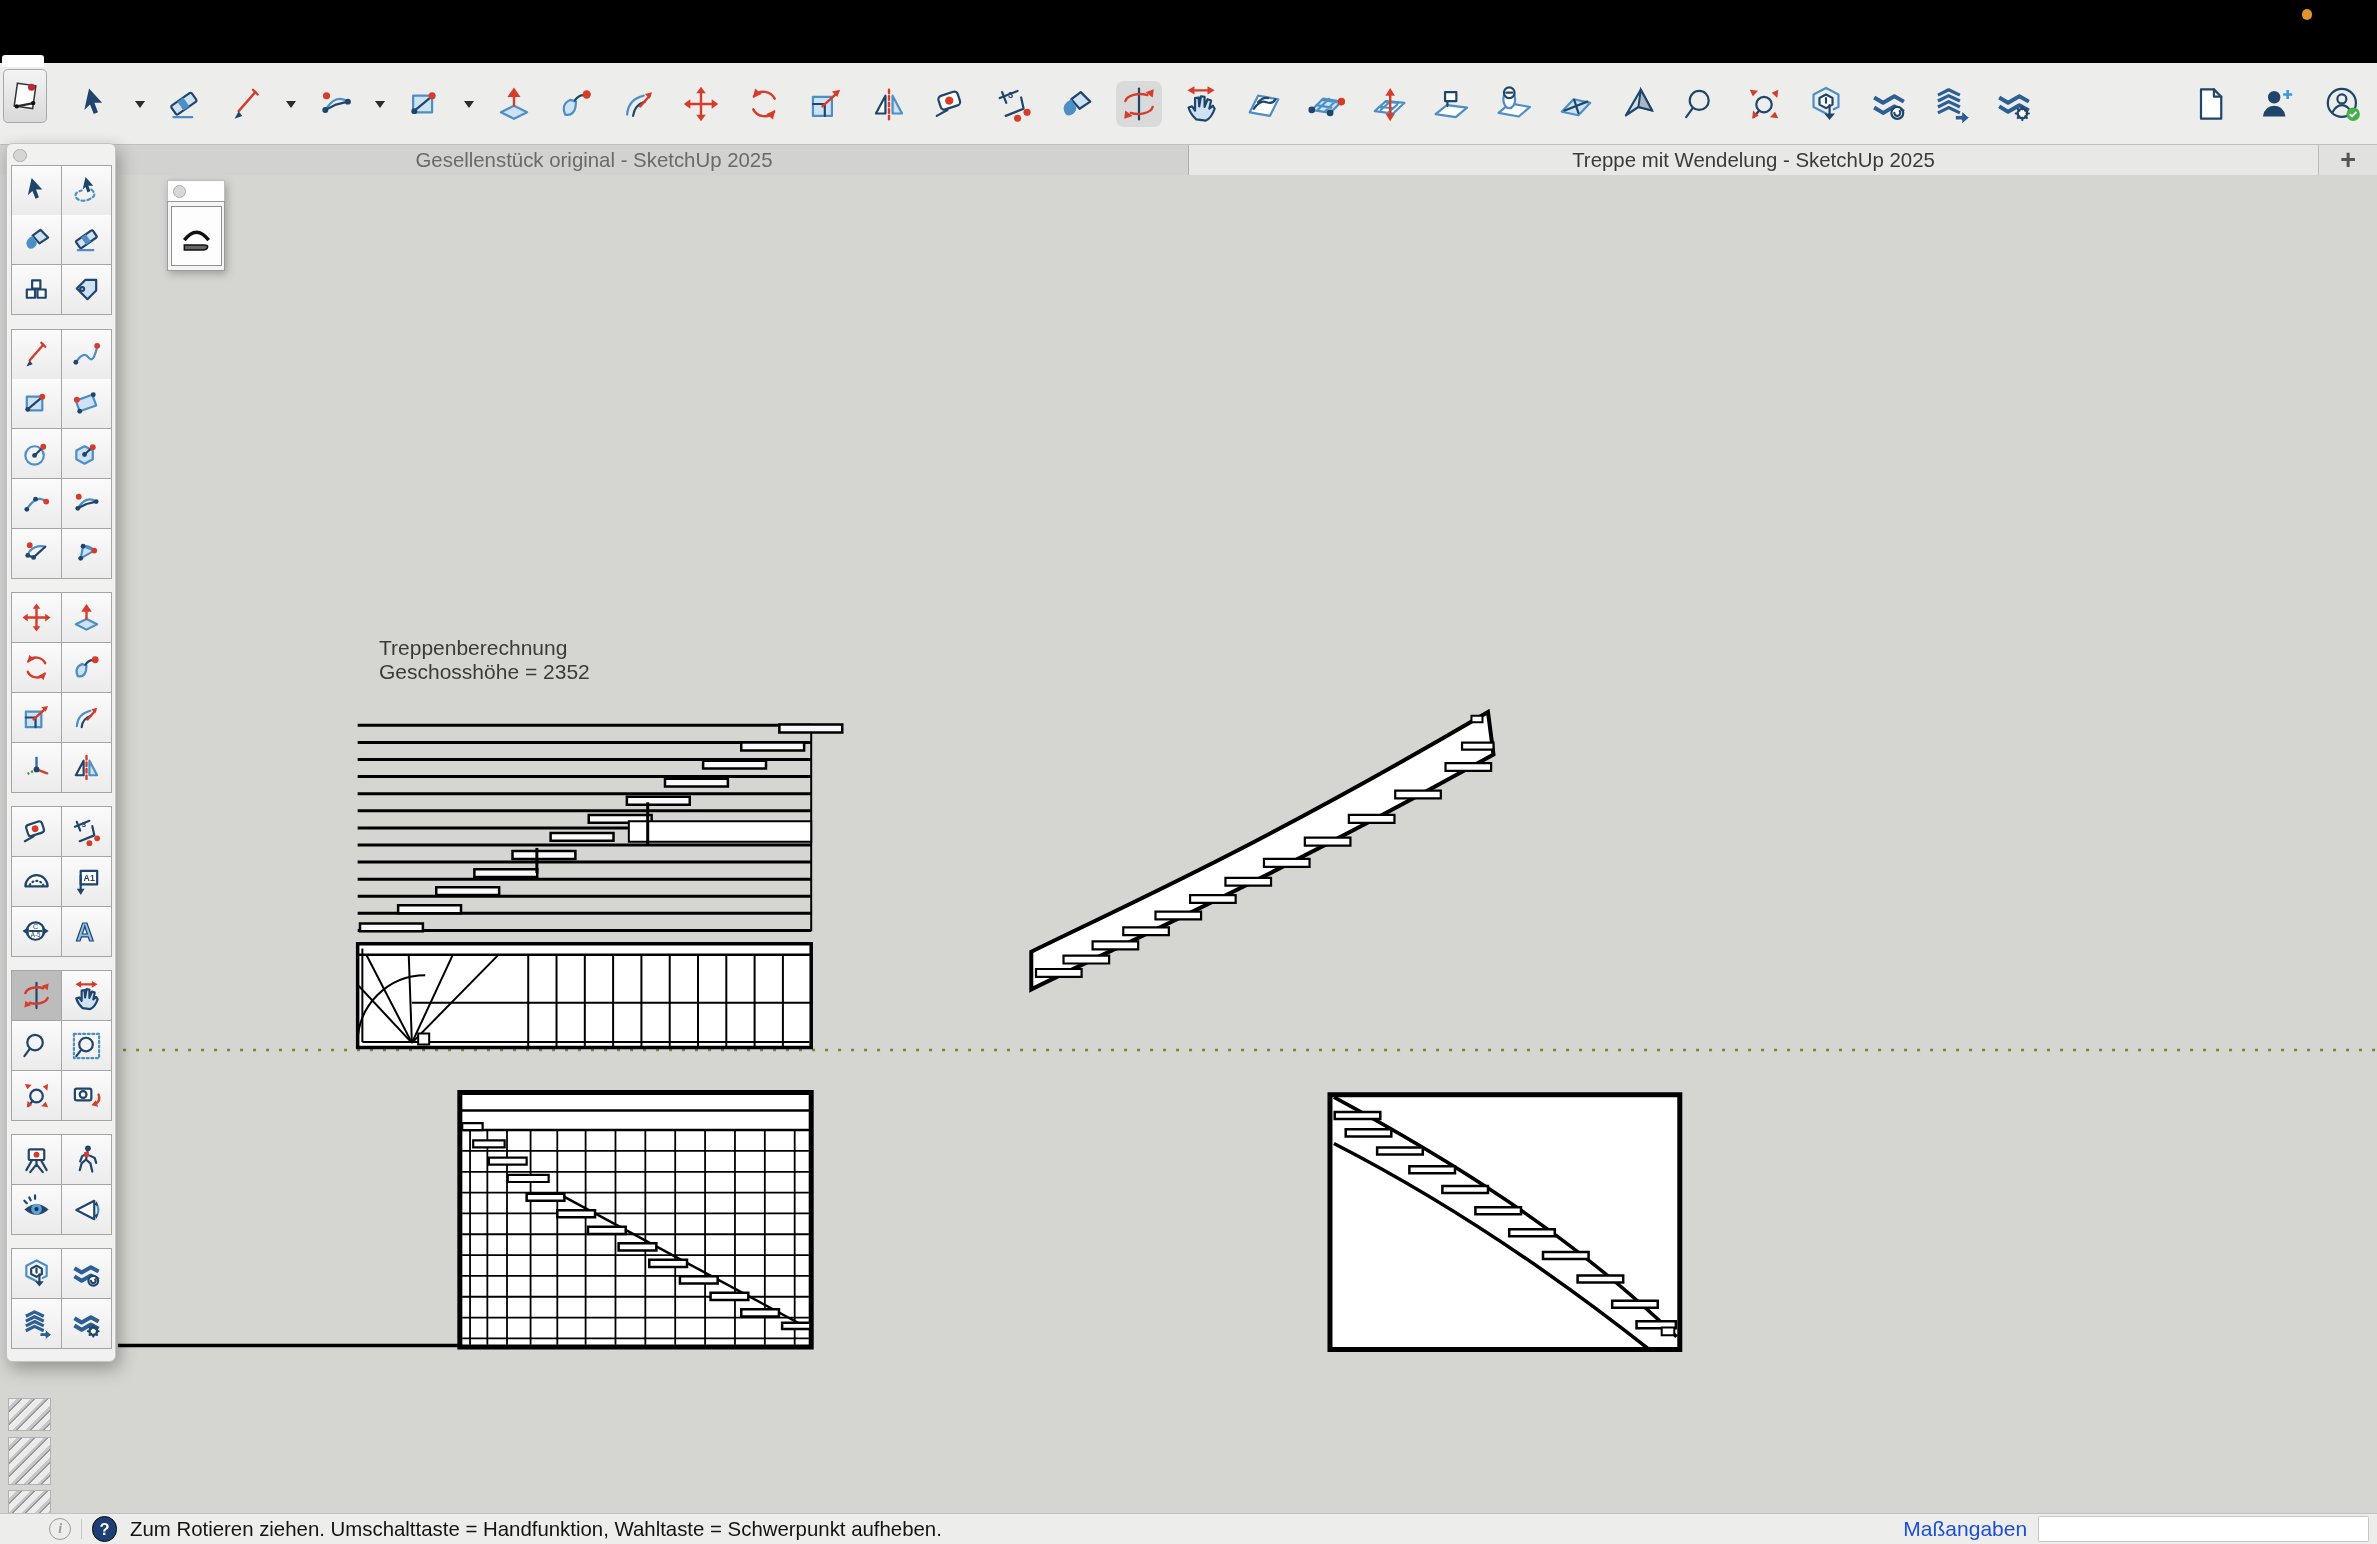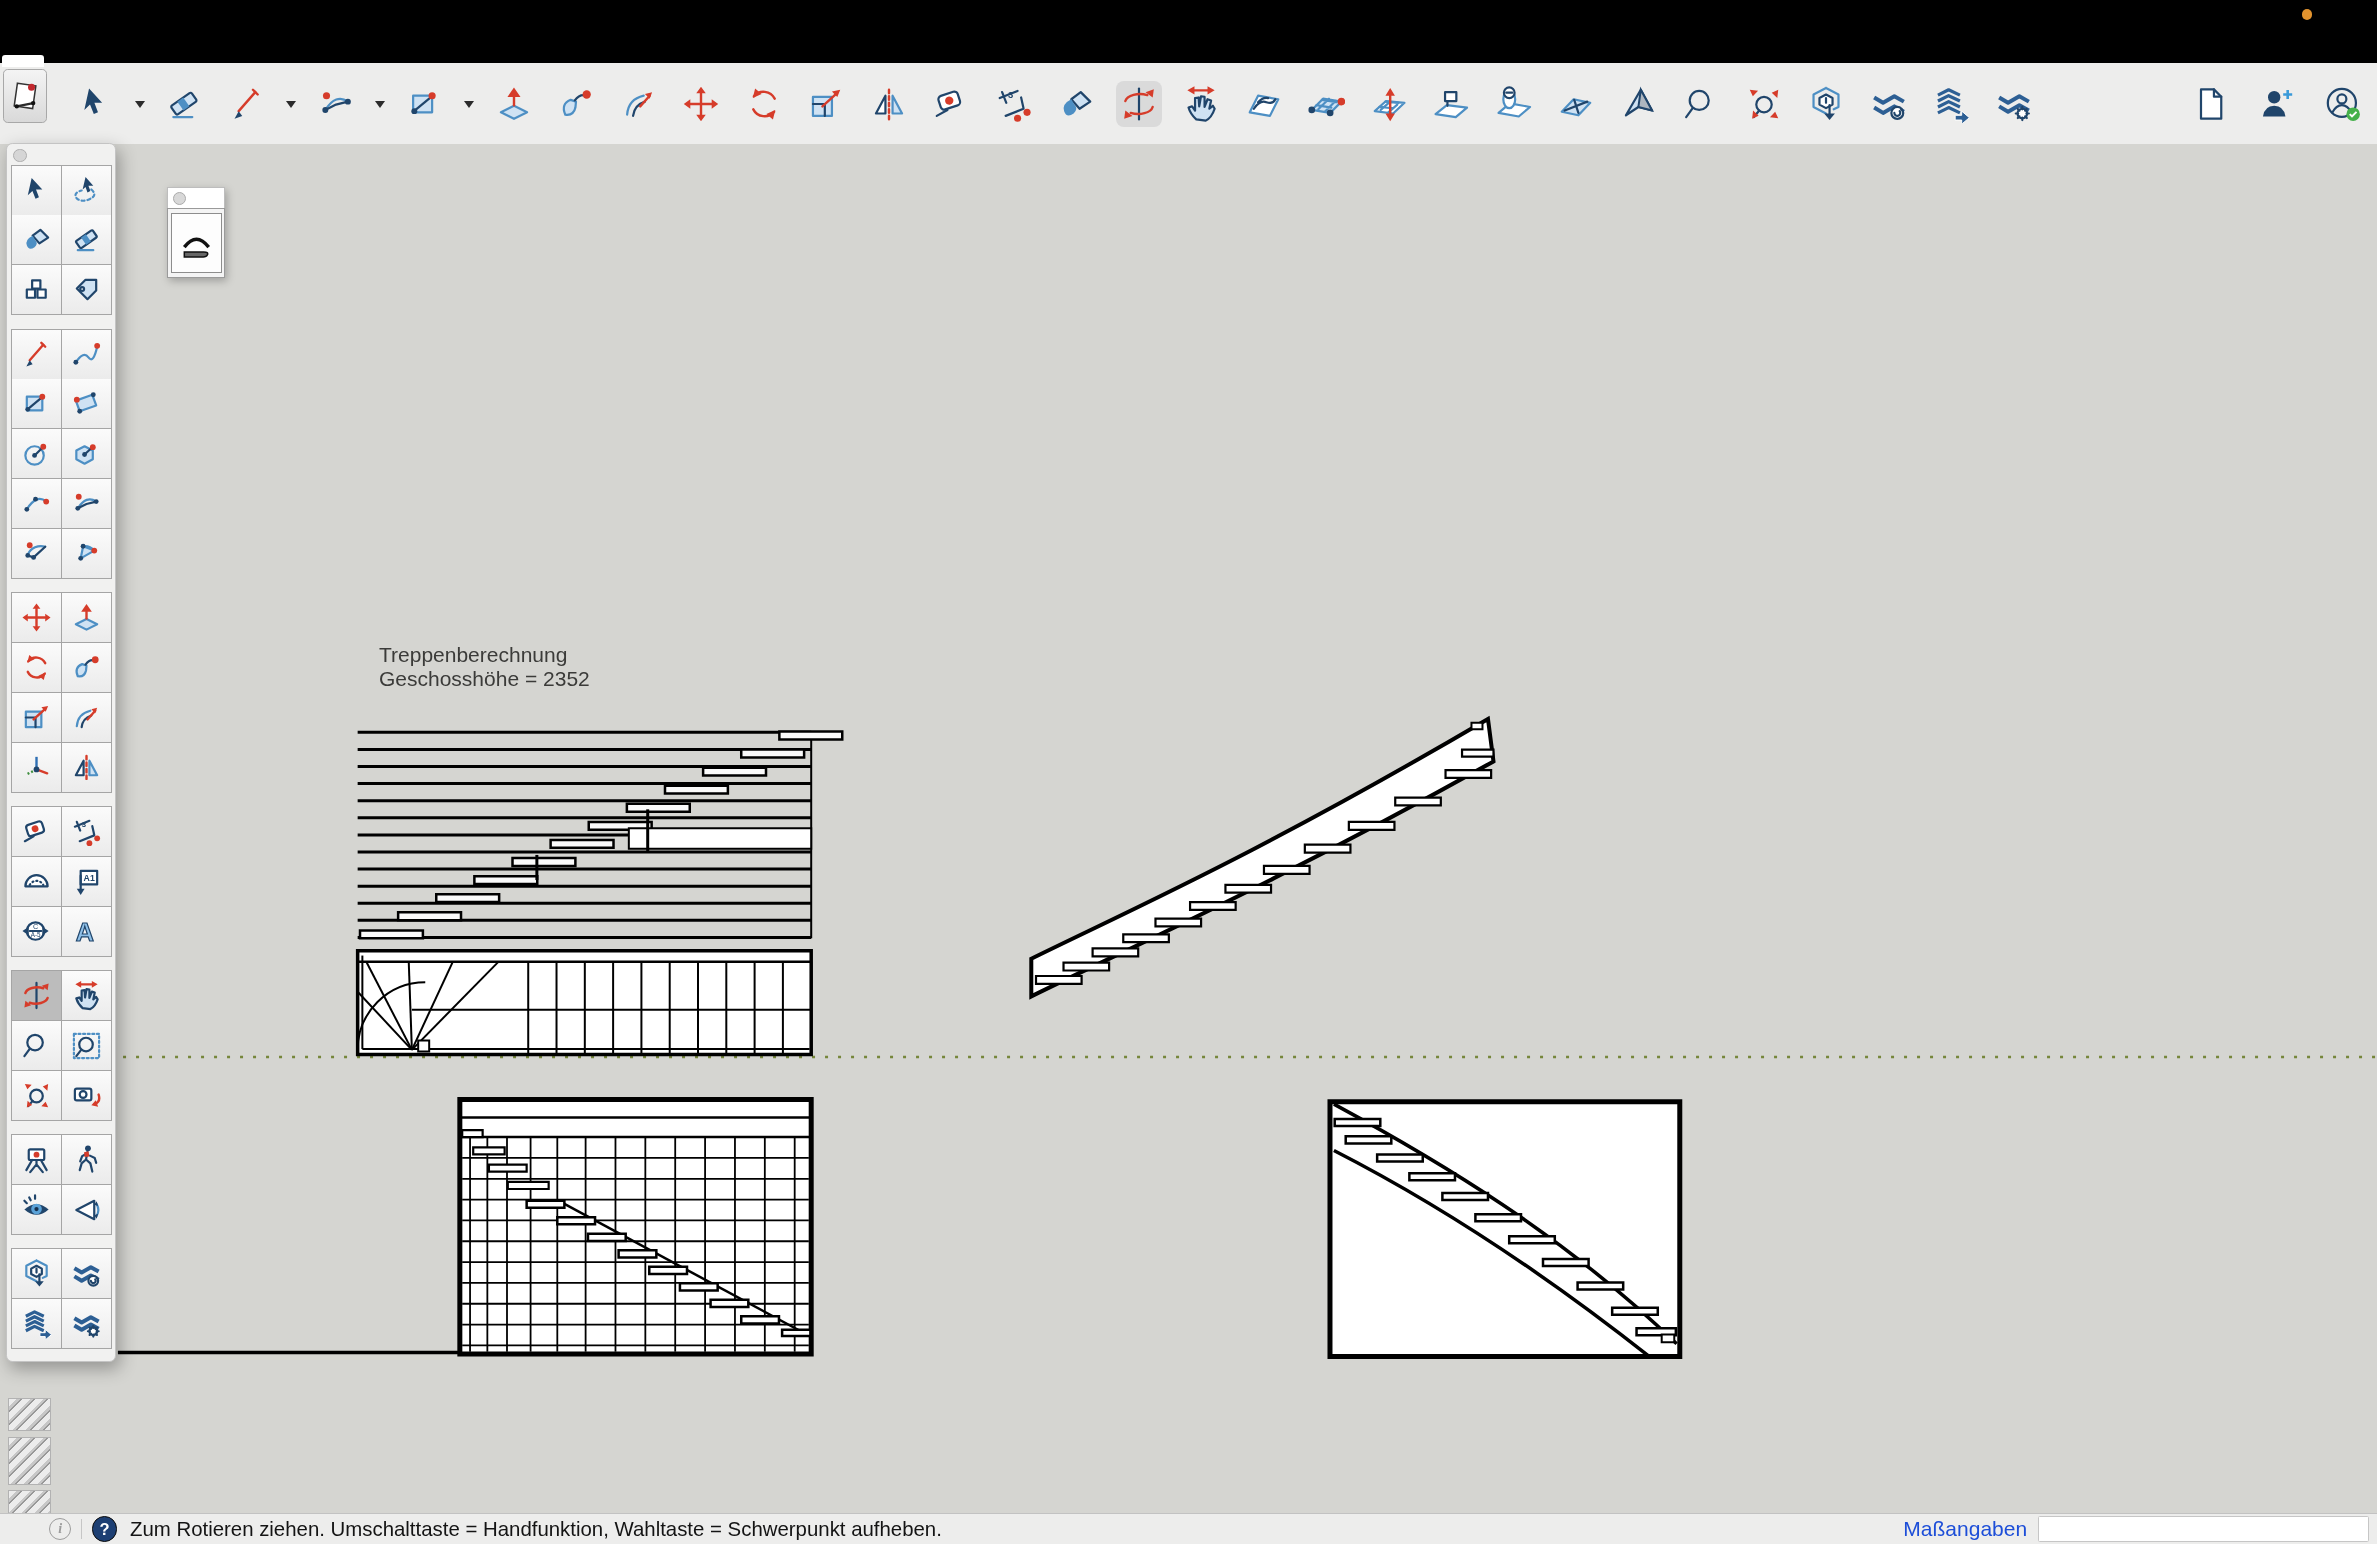--- a/index.html
+++ b/index.html
@@ -23,21 +23,21 @@
            background:linear-gradient(#f4f4f4,#d9d9d9);display:flex;align-items:center;justify-content:center}
   .apptile svg{width:35px;height:35px}
   
   .tabs{position:absolute;top:144px;left:0;right:0;height:31px;display:flex;border-top:0.8px solid #bfbfbf;box-sizing:border-box}
   .tab{display:flex;align-items:center;justify-content:center;font-size:20.4px;box-sizing:border-box}
   .tab.inactive{width:1190px;background:#d2d2d0;color:#6a6a6a;border-right:0.8px solid #aeaeae}
   .tab.active{width:1130px;background:#e8e8e6;color:#3a3a3a}
   .newtab{width:58px;background:#e1e1df;border-left:0.8px solid #bdbdbd;display:flex;align-items:center;justify-content:center;
           color:#555;font-size:27px;font-weight:bold}
   
-  .canvas{position:absolute;top:182px;left:0;width:2377px;height:1338px;background:#d5d5d1}
+  .canvas{position:absolute;top:175px;left:0;width:2377px;height:1338px;background:#d5d5d1}
   .canvas svg.model{position:absolute;left:0;top:0}
   .annot{position:absolute;left:379px;top:461px;color:#3b3b39;font-size:21px;line-height:24.4px}
   
   .minipanel{position:absolute;left:167px;top:4.7px;width:58px;box-shadow:1.6px 3.1px 7.9px rgba(0,0,0,.25)}
   .minipanel .mhead{height:20.4px;background:#fff;border:0.8px solid #bdbdbd;border-bottom:none;position:relative}
   .minipanel .mclose{position:absolute;left:4.7px;top:3.9px;width:11.8px;height:11.8px;border-radius:50%;background:#d8d8d8;border:0.8px solid #ababab}
   .minipanel .mbody{height:68px;background:#f4f4f4;border:0.8px solid #9a9a9a;display:flex;align-items:center;justify-content:center}
   .minipanel .minner{width:49px;height:58px;border:1.6px solid #8d8d8d;background:#fdfdfd;display:flex;align-items:center;justify-content:center}
   .minipanel svg{width:39px;height:39px}
   
@@ -348,20 +348,31 @@
         <g transform="rotate(8 16 16)">
           <rect x="7" y="5" width="17" height="21" fill="#fff" stroke="#333" stroke-width="1.5"></rect>
         </g>
         <circle cx="21.5" cy="7.5" r="3.2" fill="#c1272d"></circle>
         <path d="M8 25l15-3" stroke="#2b2b2b" stroke-width="2.4" stroke-linecap="round" fill="none"></path>
         <circle cx="8" cy="25" r="2" fill="#111"></circle>
         <circle cx="23" cy="22" r="2" fill="#111"></circle>
       </svg>
   </div>
 
+  <div class="tabs">
+    <div class="tab inactive">
+      <span>Gesellenstück original  - SketchUp 2025</span>
+    </div>
+    <div class="tab active">
+      <span>Treppe mit Wendelung - SketchUp 2025</span>
+    </div>
+    <div class="newtab">
+      <span>+</span>
+    </div>
+  </div>
 
   <div class="canvas">
     <svg class="model" width="2377" height="1338" viewBox="0 0 3024 1702">
 
       <line x1="140" y1="1113" x2="3024" y2="1113" stroke="#76863b" stroke-width="2.5" stroke-dasharray="3 10"></line>
 
       <g stroke="#000" fill="none">
         <g id="elev-lines">
             <line x1="455" y1="700" x2="1032" y2="700" stroke-width="3"></line>
             <line x1="455" y1="721.75" x2="1032" y2="721.75" stroke-width="3"></line>

